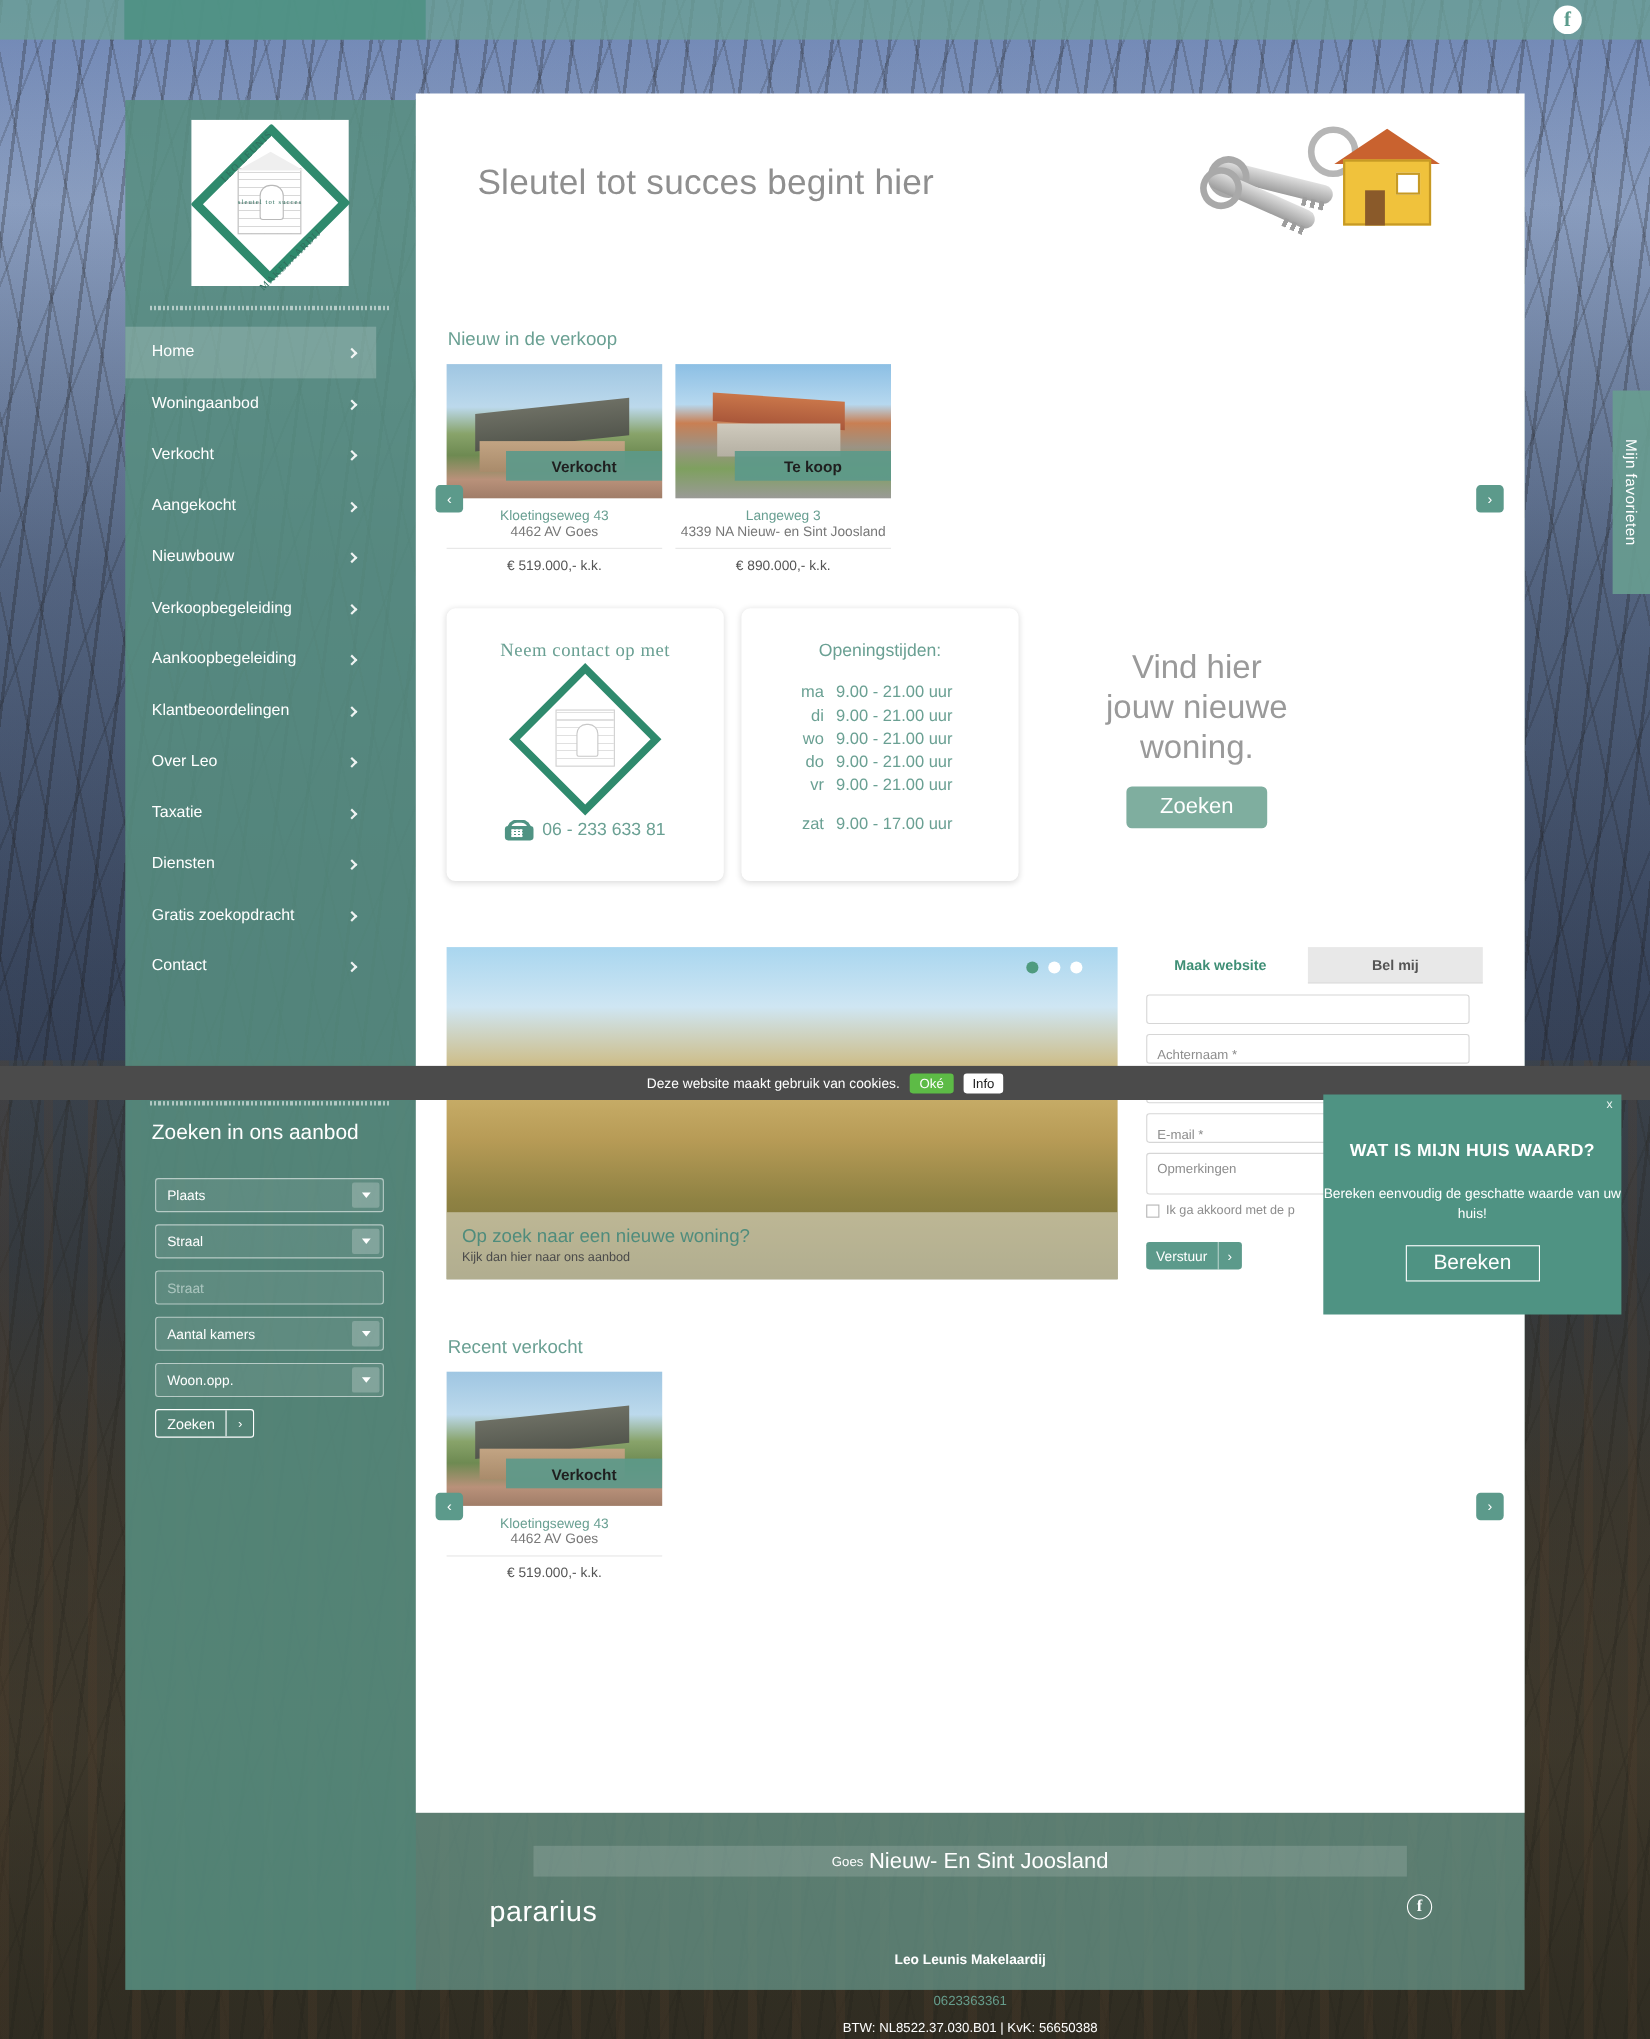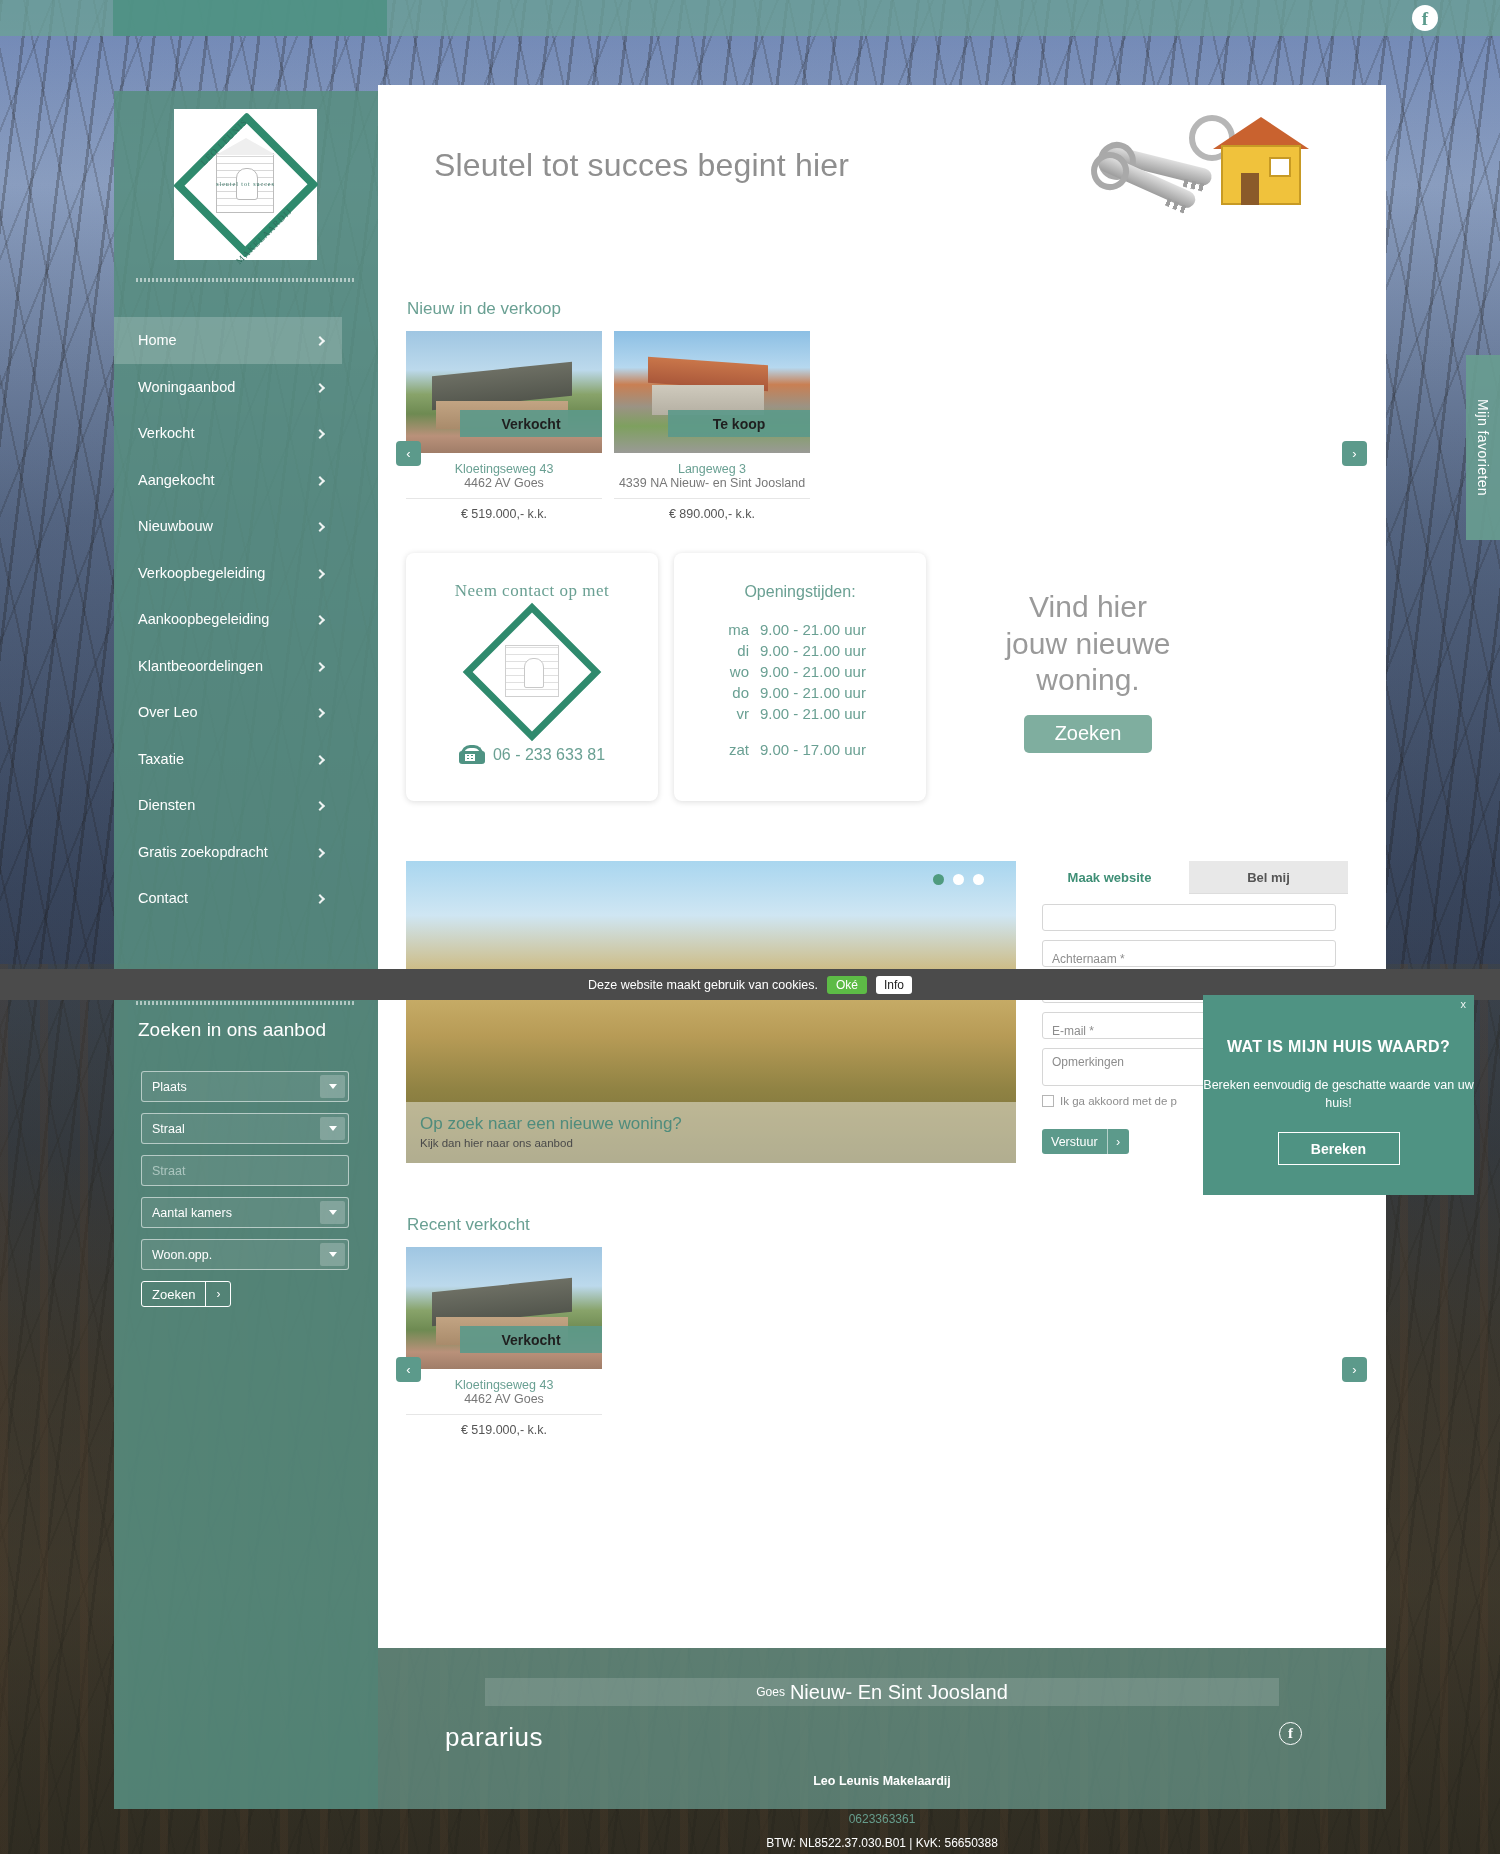--- a/index.html
+++ b/index.html
@@ -103,21 +103,21 @@
   .logo-mark .t-mid { top: 58px; font-size: 6px; }
   .logo-mark .t-bot { bottom: 6px; left: 18px; font-size: 9px; transform: rotate(-45deg); }
 
   .dots-divider {
     position: absolute; left: 22px; width: 220px; height: 4px;
     background: repeating-linear-gradient(90deg, rgba(255,255,255,.55) 0 2px, rgba(255,255,255,0) 2px 4px);
   }
   .dots-divider.d1 { top: 187px; }
   .dots-divider.d2 { top: 910px; }
 
-  .nav { position: absolute; top: 206px; left: 0; width: 228px; margin-top: 20px; }
+  .nav { position: absolute; top: 206px; left: 0; width: 228px; }
   .nav-item {
     position: relative; height: 46.5px; display: flex; align-items: center;
     padding-left: 24px; color: #fff; font-size: 14.5px;
     text-decoration: none; cursor: pointer;
   }
   .nav-item.active { background: rgba(255,255,255,.20); }
   .nav-item .chev {
     position: absolute; right: 21px; top: 50%; transform: translateY(-50%);
     width: 7px; height: 7px; border-right: 2px solid #fff; border-top: 2px solid #fff;
     rotate: 45deg; opacity: .9;
@@ -413,21 +413,21 @@
     background: #4f9383; color: #fff; z-index: 11; text-align: center;
   }
   .value-popup .x {
     position: absolute; right: 8px; top: 3px; font-size: 11px; cursor: pointer; opacity: .9;
   }
   .value-popup h3 { margin-top: 40px; font-size: 16px; letter-spacing: .4px; line-height: 1.45; }
   .value-popup p { margin-top: 18px; font-size: 12.5px; line-height: 1.45; }
   .value-popup .calc {
     display: block; margin: 20px auto 12px; width: 122px; height: 33px;
     background: transparent; border: 1px solid #fff; color: #fff;
-    font-size: 14px; cursor: pointer; font-family: "Liberation Sans", sans-serif; font-weight: bold;
+    font-size: 19px; cursor: pointer; font-family: "Liberation Sans", sans-serif;
   }
 
   
   .footer { position: absolute; left: 264px; top: 1563px; width: 1008px; color: #fff; }
   .cities {
     margin: 24px auto 0; width: 794px; height: 28px;
     background: rgba(255,255,255,.14);
     display: flex; align-items: center; justify-content: center; gap: 5px;
   }
   .cities .small-city { font-size: 12px; }

